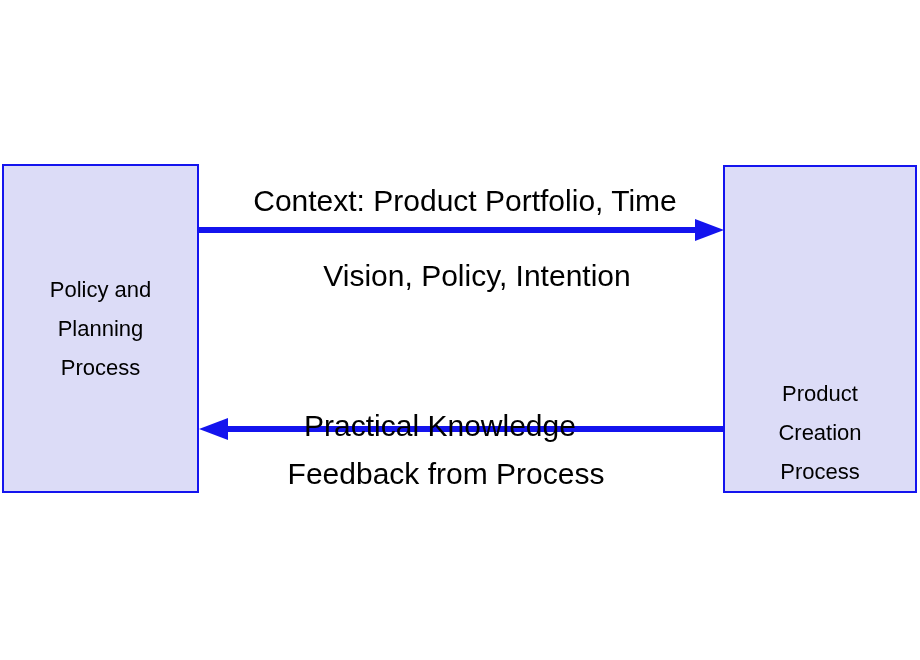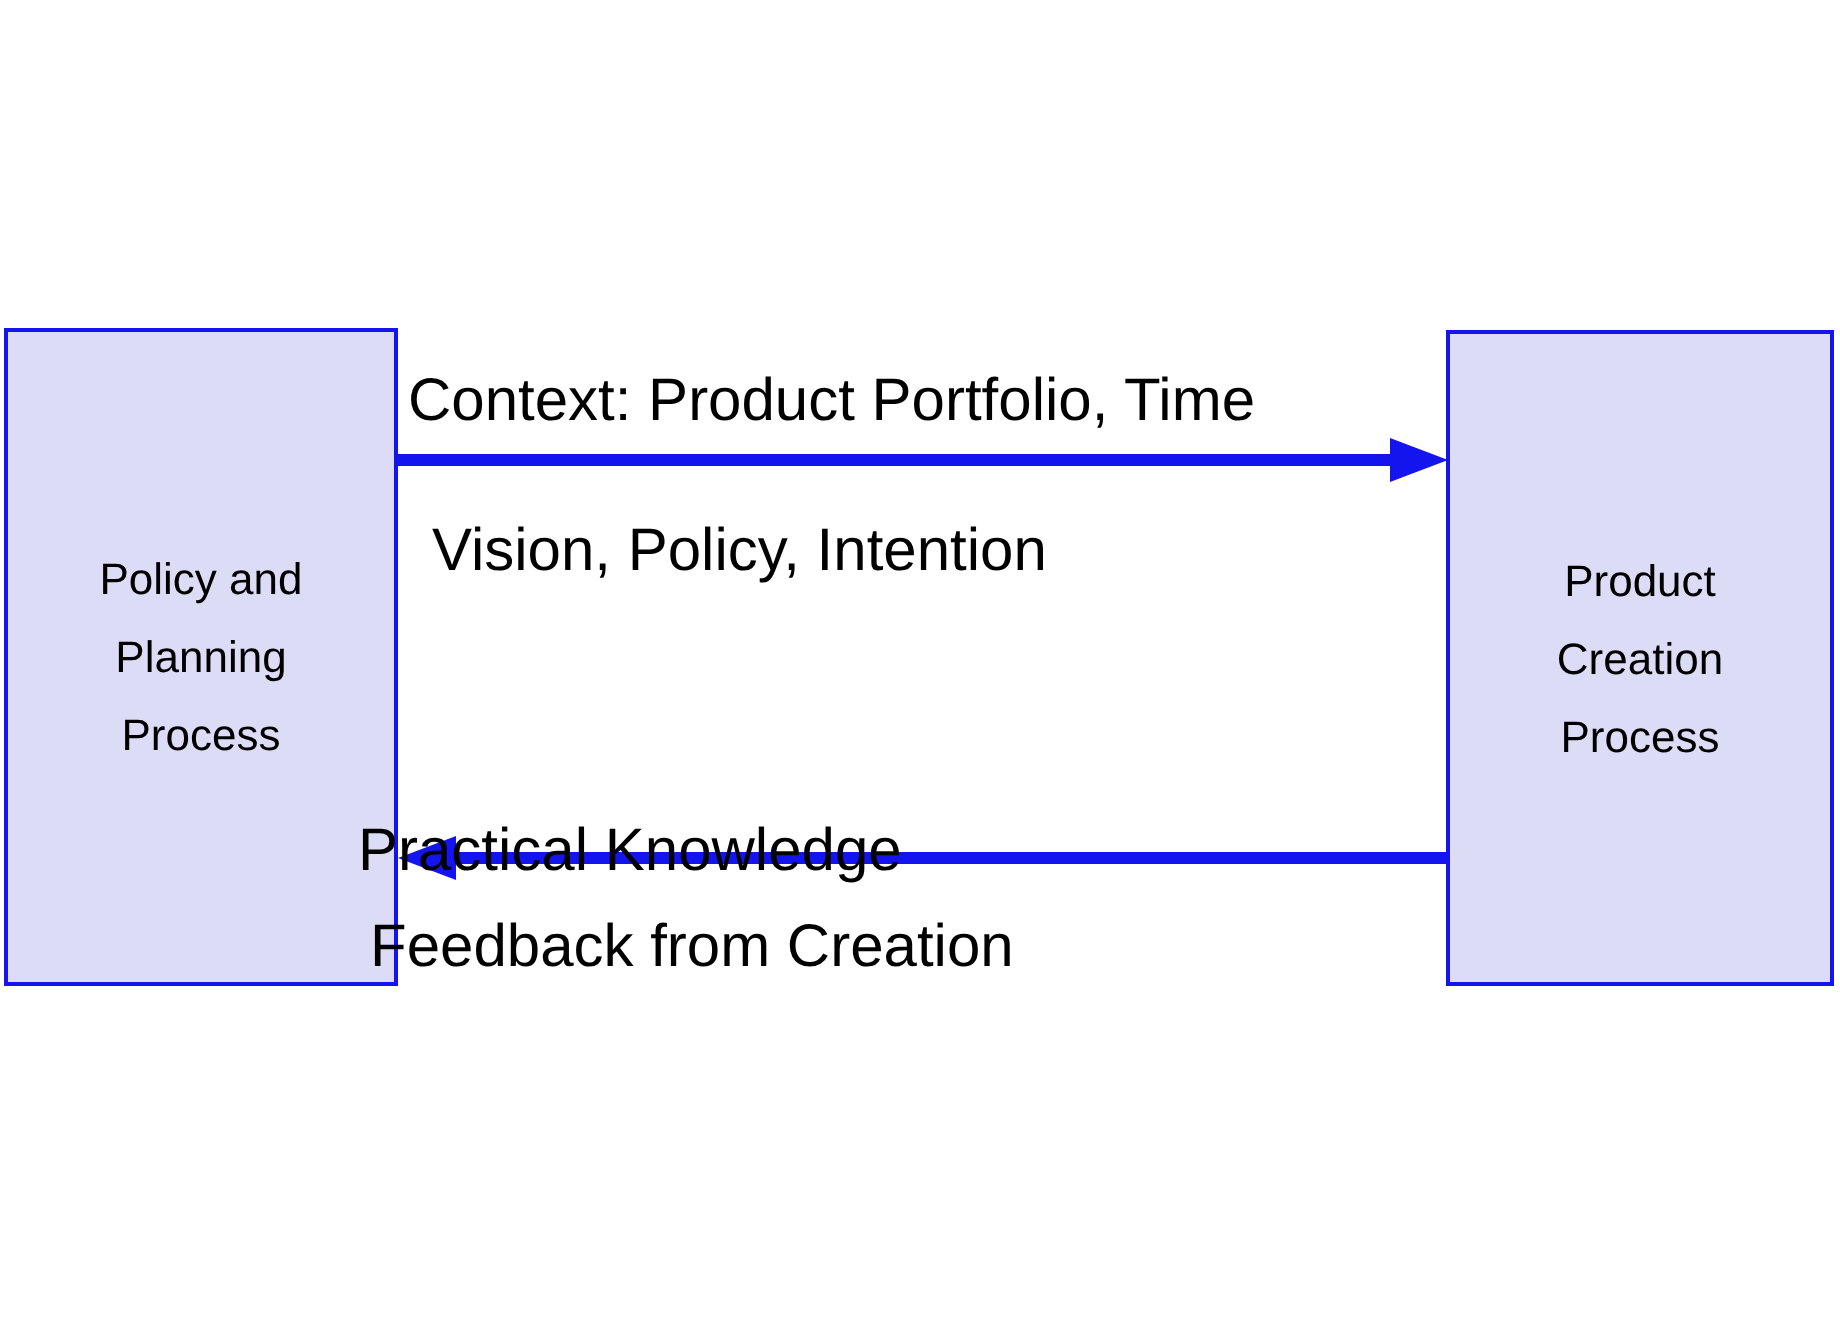--- a/index.html
+++ b/index.html
@@ -27,21 +27,21 @@
     display: flex;
     align-items: center;
     justify-content: center;
   }
   .node-left {
     left: 2px; top: 164px;
     width: 197px; height: 329px;
   }
   .node-right {
     left: 723px; top: 165px;
-    width: 194px; height: 328px;
+    width: 194px; height: 328px; align-items: flex-end;
   }
   .node-label {
     font-size: 22px;
     line-height: 39px;
     color: var(--text);
     text-align: center;
     white-space: pre-line;
   }
   .arrows {
     position: absolute;
@@ -49,20 +49,21 @@
     width: 920px; height: 660px;
     pointer-events: none;
   }
   .arrows rect, .arrows polygon { fill: var(--accent); }
   .flow-label {
     position: absolute;
     width: 522px;
     font-size: 30px;
     line-height: 36px;
     color: var(--text);
+    text-align: center;
     white-space: nowrap;
   }
   .label-context   { left: 204px; top: 183px; }
   .label-vision    { left: 198px; top: 258px; margin-left: 18px; }
   .label-practical { left: 179px; top: 376px; margin-top: 32px; }
   .label-feedback  { left: 185px; top: 456px; }
 </style>
 </head>
 <body>
 
@@ -90,15 +91,15 @@
       <polygon points="228,418 228,440 199,429"></polygon>
     </g>
   </svg>
 
   <div class="flow-label label-context">Context: Product Portfolio, Time</div>
 
   <div class="flow-label label-vision">Vision, Policy, Intention</div>
 
   <div class="flow-label label-practical">Practical Knowledge</div>
 
-  <div class="flow-label label-feedback">Feedback from Creation</div>
+  <div class="flow-label label-feedback">Feedback from Process</div>
 
 </div>
 
 </body></html>

